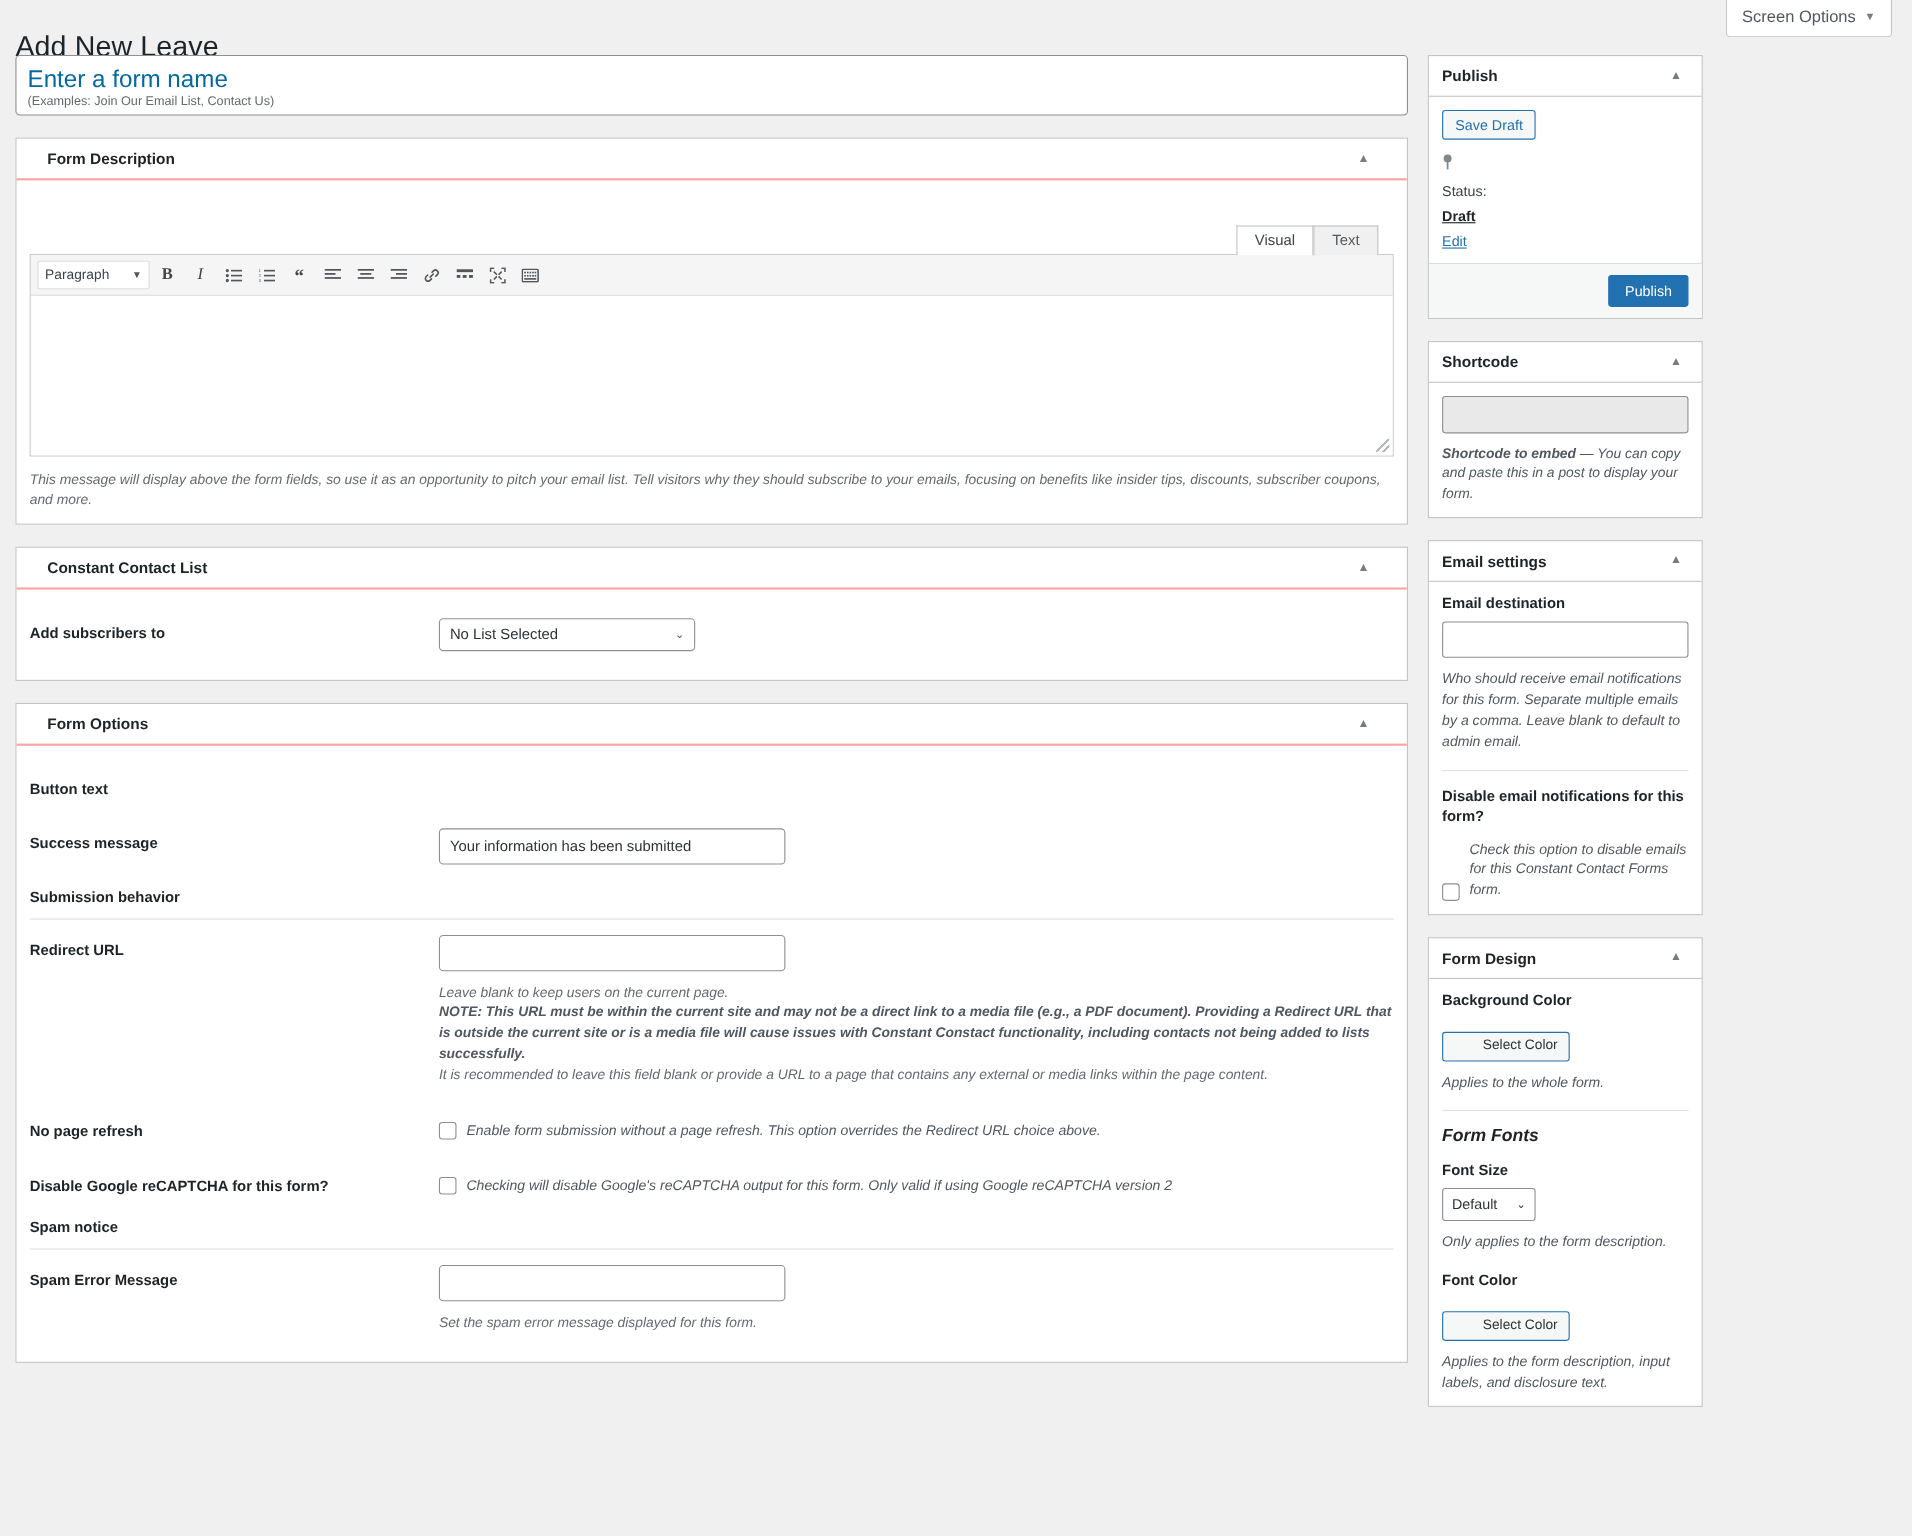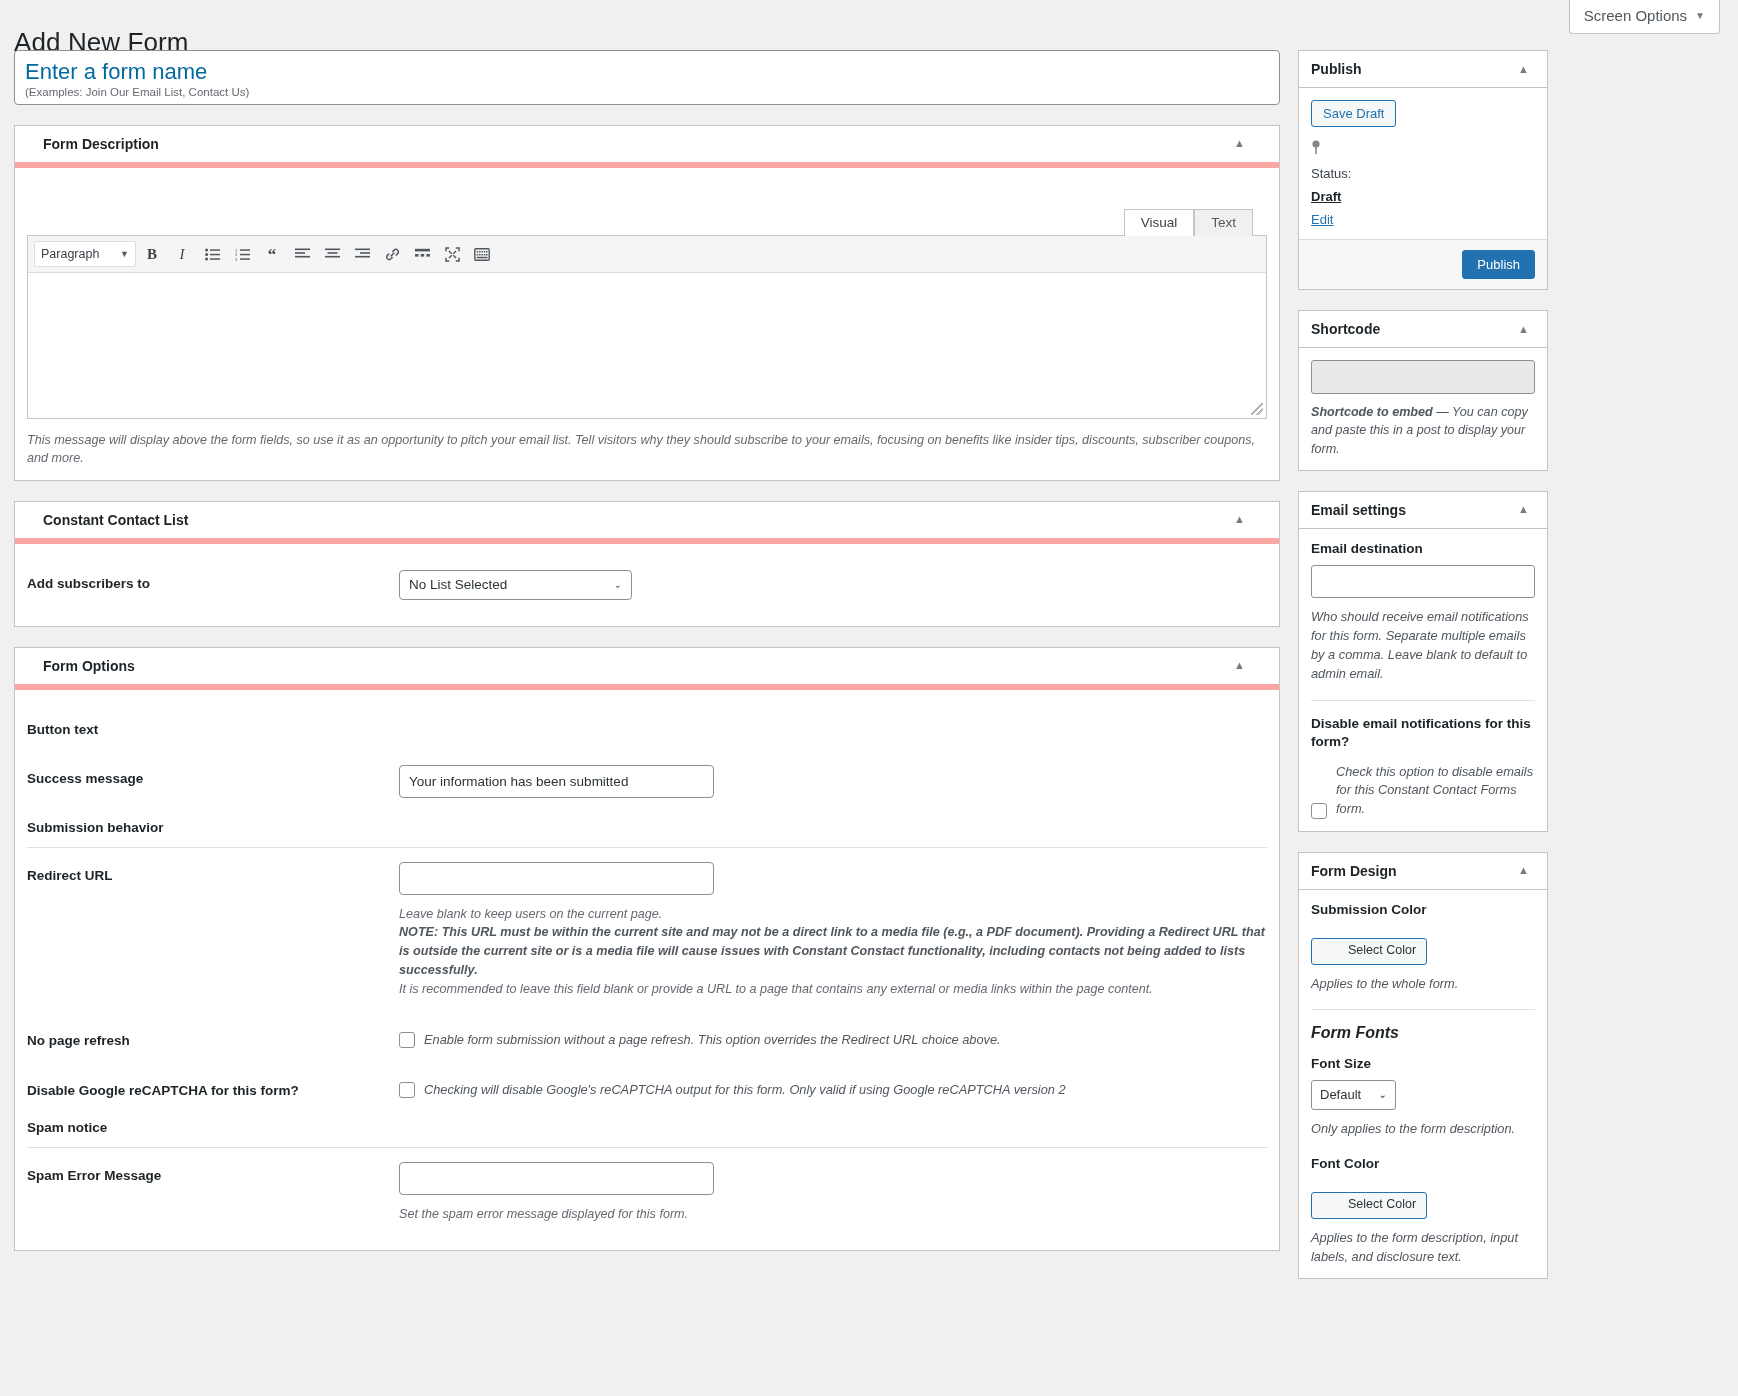--- a/index.html
+++ b/index.html
@@ -43,22 +43,22 @@
     padding:8px 10px 6px 10px; height:55px;
   }
   .titlewrap .ph {
     font-size:22px; color:#0369a1; font-weight:400; line-height:1.15;
   }
   .titlewrap .hint { font-size:11.5px; color:#646970; margin-top:2px; }
 
   
   .postbox { background:#fff; border:1px solid #c3c4c7; margin-top:20px; }
   .postbox-header {
-    display:flex; align-items:flex-start; justify-content:space-between;
-    border-bottom:6px solid #fca5a5; padding:10px 28px;
+    display:flex; align-items:flex-end; justify-content:space-between;
+    border-bottom:2px solid #fca5a5; padding:10px 28px;
   }
   .postbox-header h2 { margin:0; font-size:14px; font-weight:bold; color:#1d2327; }
   .toggle-ind {
     color:#787c82; font-size:11px; line-height:1; padding:2px 6px; cursor:pointer;
   }
   .inside { padding:12px; }
 
   
   .editor-wrap { position:relative; padding:0 0 0 0; }
   .ed-tabs { display:flex; justify-content:flex-end; padding:28px 14px 0 0; }
@@ -190,21 +190,21 @@
 </head>
 <body>
 
 <div class="wrap">
 
   <div class="screen-options">
     <span>Screen Options</span>
     <span class="caret">▼</span>
   </div>
 
-  <h1 class="page-title">Add New Form</h1>
+  <h1 class="page-title">Add New Leave</h1>
 
   <div class="col-main">
 
     <div class="titlewrap">
       <div class="ph">Enter a form name</div>
       <div class="hint">(Examples: Join Our Email List, Contact Us)</div>
     </div>
 
     <div class="postbox">
       <div class="postbox-header">
@@ -475,21 +475,21 @@
         </div>
       </div>
     </div>
 
     <div class="side-box">
       <div class="hdr">
         <h2>Form Design</h2>
         <span class="toggle-ind">▲</span>
       </div>
       <div class="side-inside">
-        <div class="sb-label">Submission Color</div>
+        <div class="sb-label">Background Color</div>
         <div class="color-btn">
           <span class="swatch"></span>
           <span class="cl">Select Color</span>
         </div>
         <div class="sb-desc" style="margin-top:9px;">Applies to the whole form.</div>
         <hr class="sb-rule">
         <div class="fonts-title">Form Fonts</div>
         <div class="sb-label">Font Size</div>
         <div class="size-sel">
           <span>Default</span>

